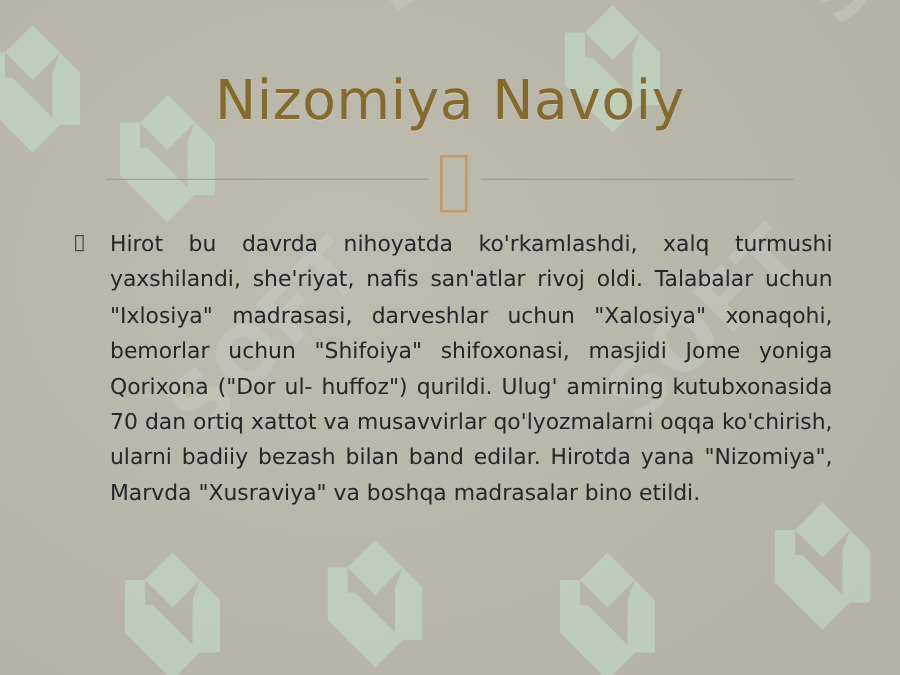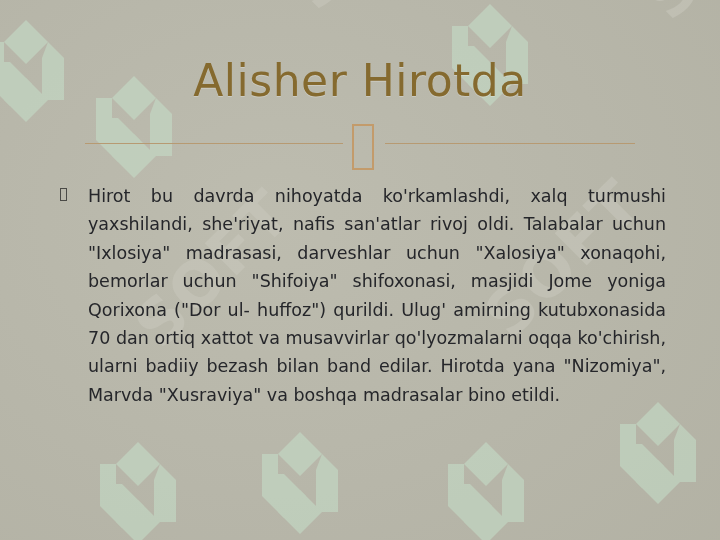--- a/index.html
+++ b/index.html
@@ -215,21 +215,21 @@
         <path d="M22 44 L44 66 L22 88 L0 66 Z"></path>
         <path d="M38 60 L60 82 L38 104 L16 82 Z"></path>
         <path d="M54 58 L76 58 L76 82 L54 82 Z"></path>
         <path d="M16 24 L16 46 L0 46 L0 24 Z"></path>
       </g>
     </svg>
   </div>
 
   <div id="content">
 
-    <div id="title">Alisher Hirotda</div>
+    <div id="title">Nizomiya Navoiy</div>
 
     <div id="divider-wrap">
       <div class="rule left"></div>
       <div class="rule right"></div>
     </div>
 
     <div id="ornament"></div>
 
     <div id="body-block">
       <div id="bullet-row">

